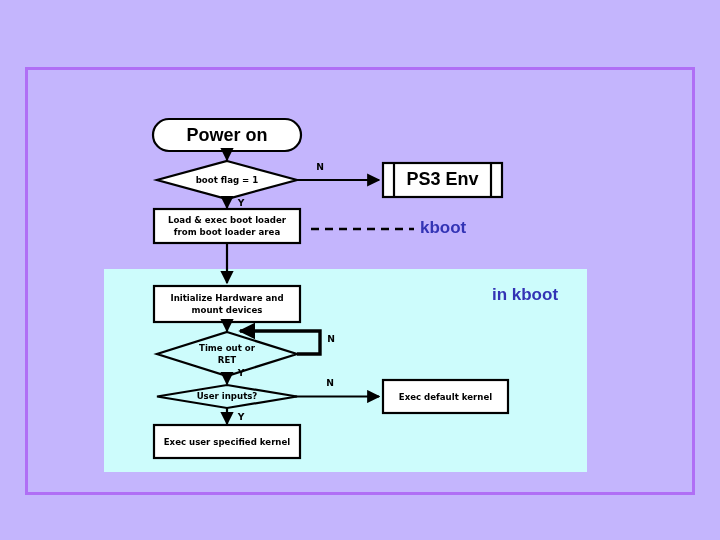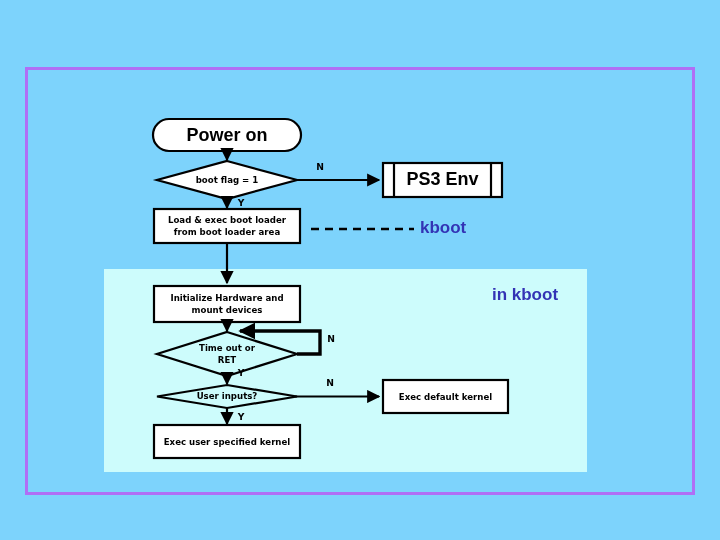--- a/index.html
+++ b/index.html
@@ -10,21 +10,21 @@
   body {
     width: 720px;
     height: 540px;
     overflow: hidden;
     font-family: "Liberation Sans", sans-serif;
   }
   #canvas {
     position: relative;
     width: 720px;
     height: 540px;
-    background: #7dd3fc;
+    background: #c4b5fd;
   }
   svg#flow {
     position: absolute;
     left: 0;
     top: 0;
     width: 720px;
     height: 540px;
   }
   .shape-stroke {
     fill: #ffffff;

